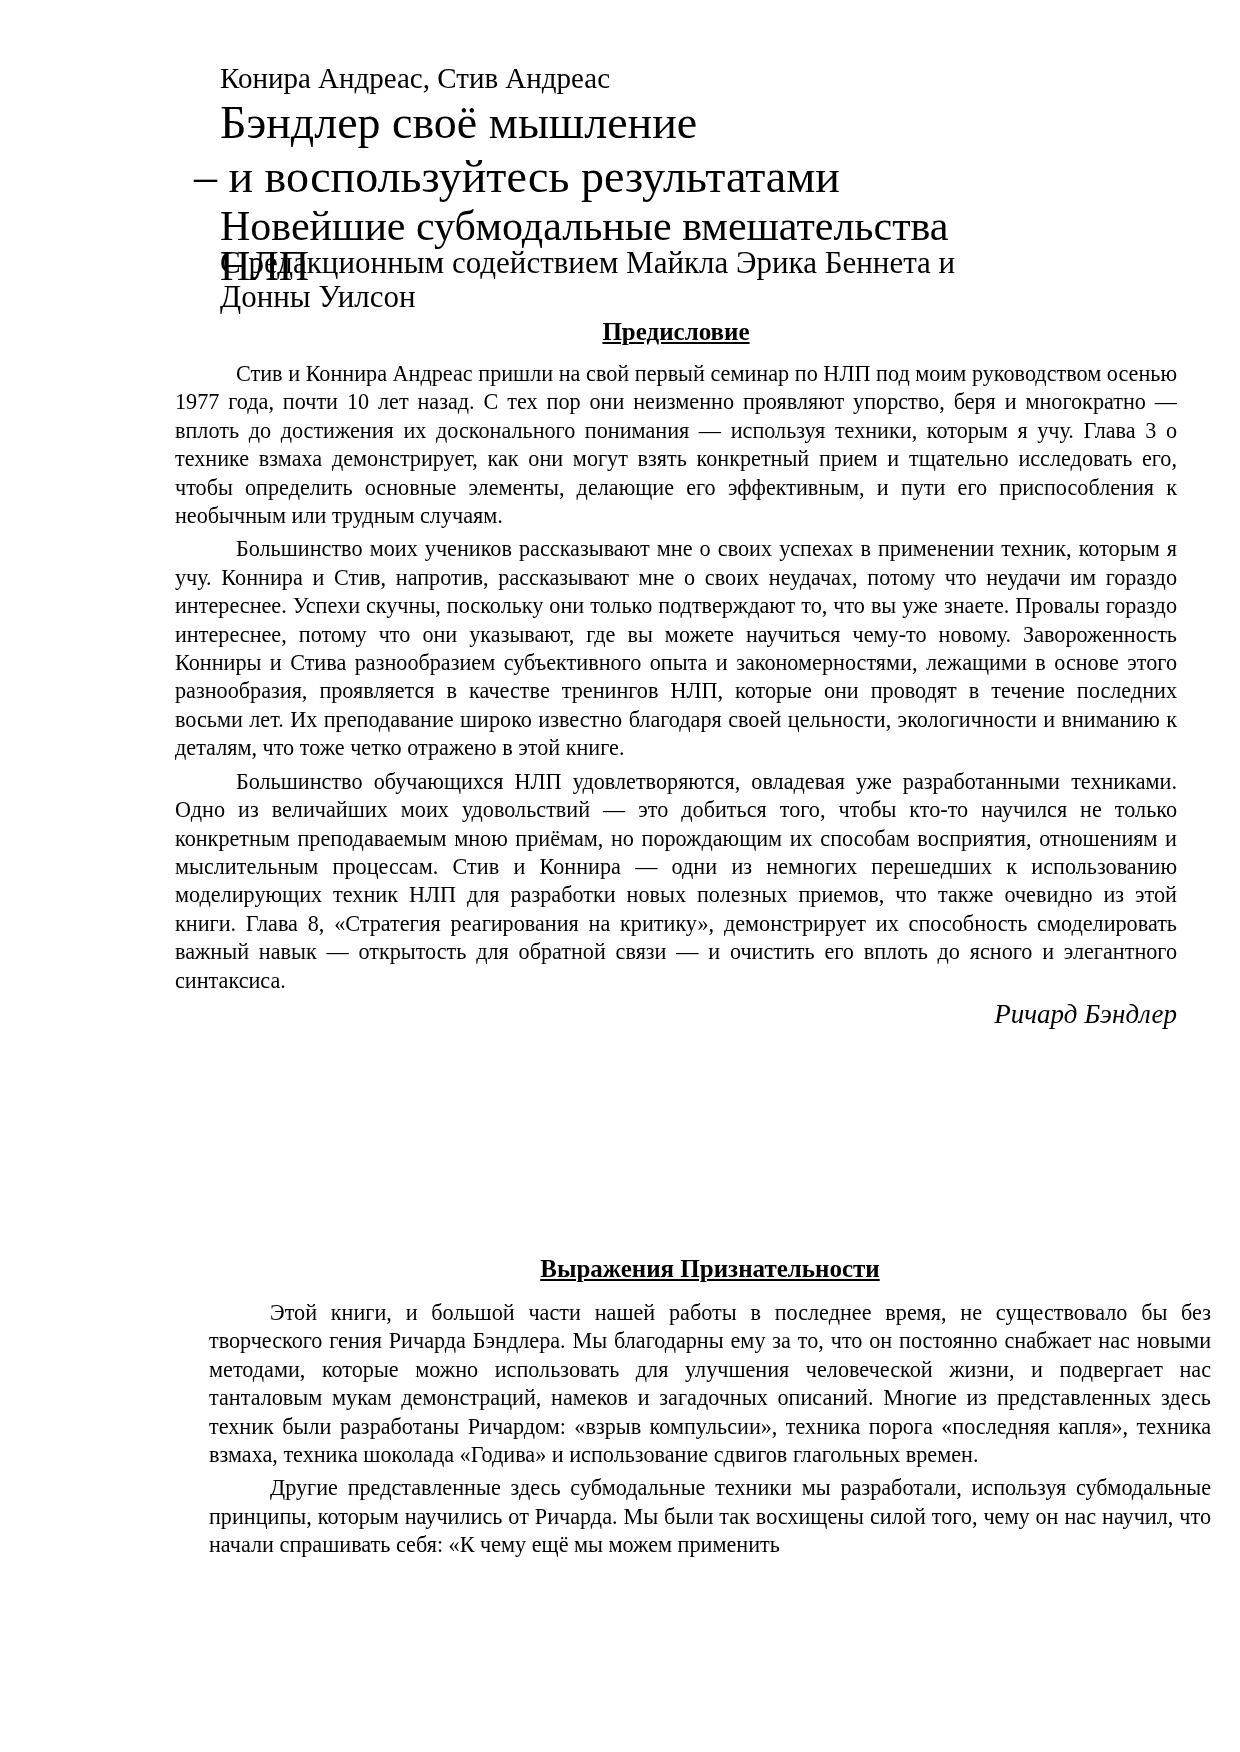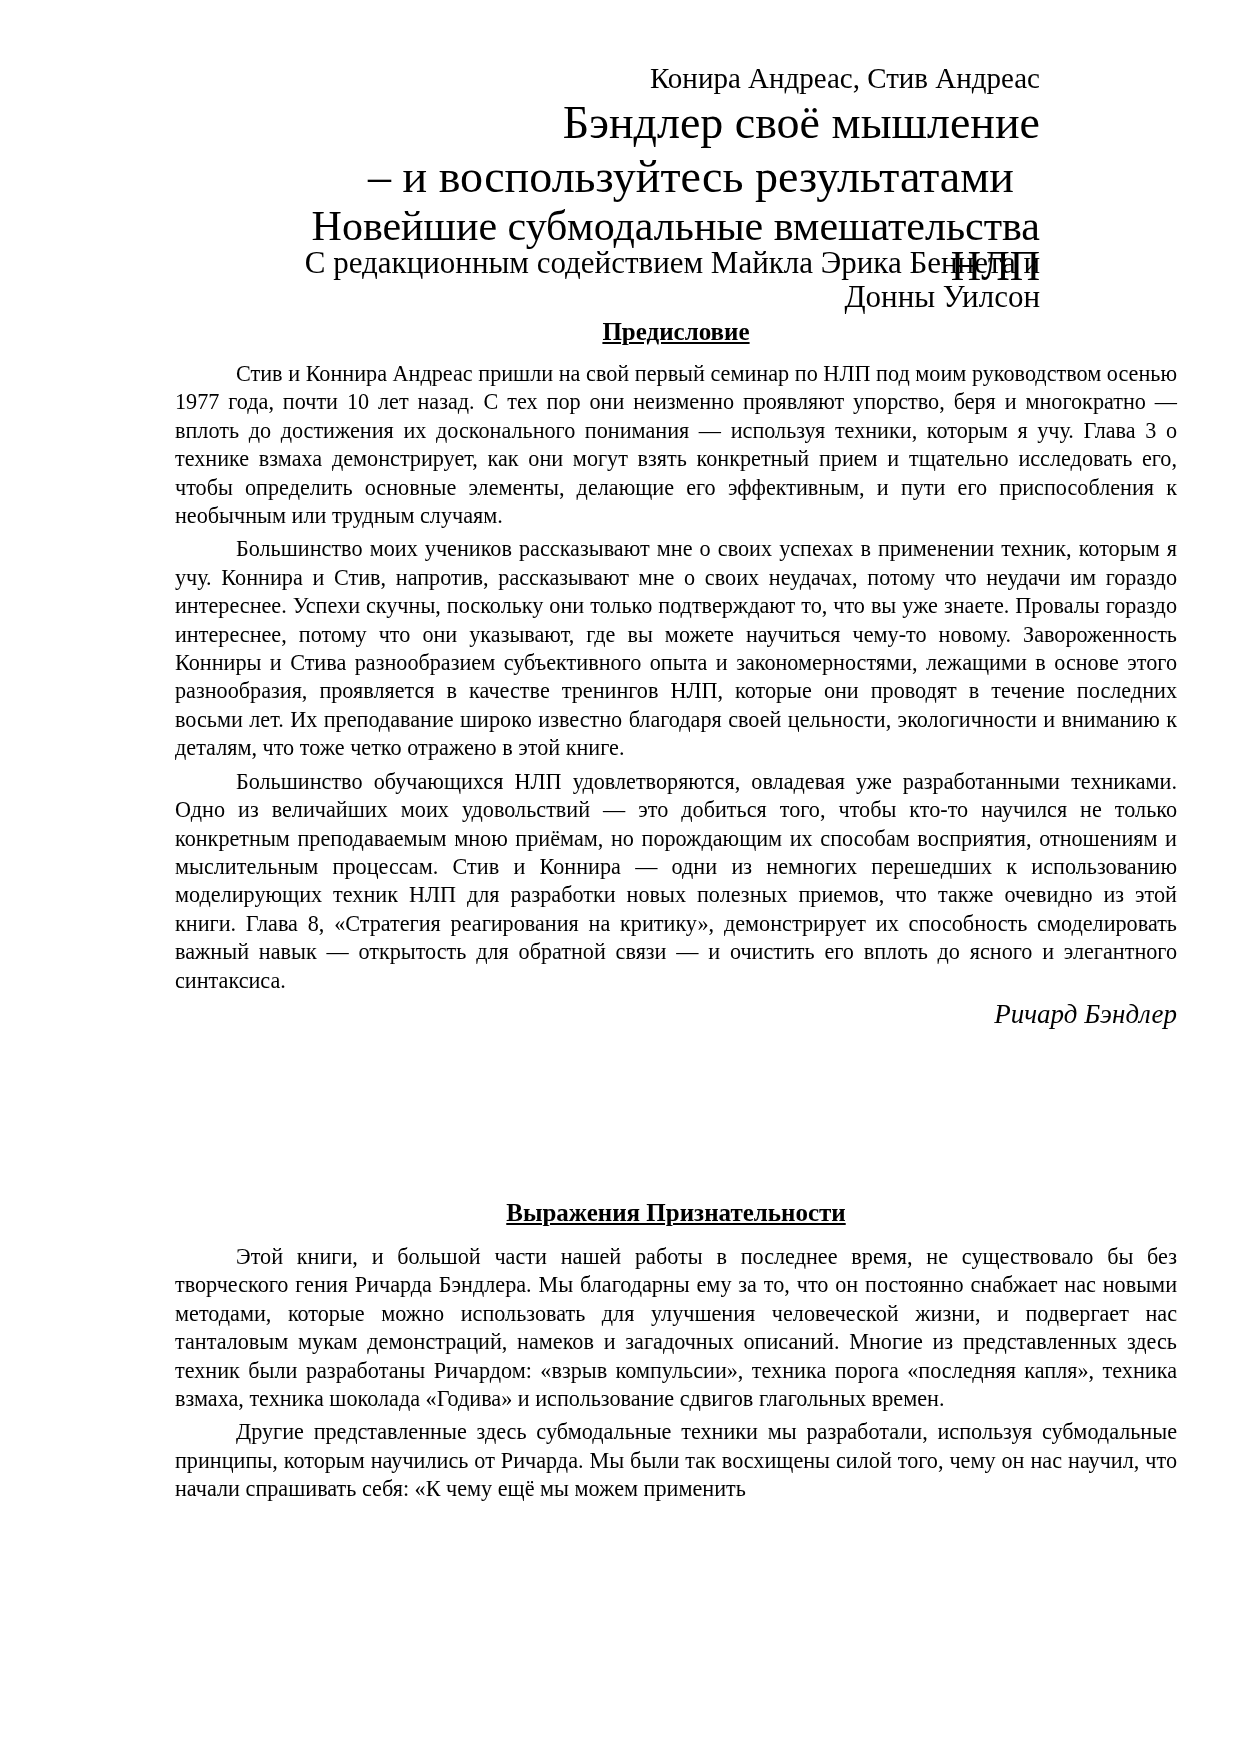--- a/index.html
+++ b/index.html
@@ -21,21 +21,21 @@
       top: 0;
       width: 1240px;
       height: 1752px;
       background: #ffffff;
     }
     .title-block {
       position: absolute;
       left: 220px;
       width: 820px;
       top: 60px;
-      text-align: right;
+      text-align: left;
     }
     .authors {
       font-size: 29px;
       line-height: 36px;
       margin: 0;
       height: 36px;
     }
     .title-main {
       font-size: 46px;
       line-height: 54px;
@@ -84,21 +84,21 @@
     }
     .signature {
       font-style: italic;
       font-size: 27px;
       line-height: 28.4px;
       text-align: right;
       margin: 0;
     }
     #preface { top: 316px; }
     #preface .section-heading { margin-bottom: 12px; }
-    #acknowledgements { top: 1197px; }
+    #acknowledgements { top: 1253px; margin-left: 34px; }
     #acknowledgements .section-heading { margin-bottom: 14px; }
   </style>
 </head>
 <body>
 
 <div class="page">
 
   <div class="title-block">
     <p class="authors">Конира Андреас, Стив Андреас</p>
     <p class="title-main">Бэндлер своё мышление</p>

